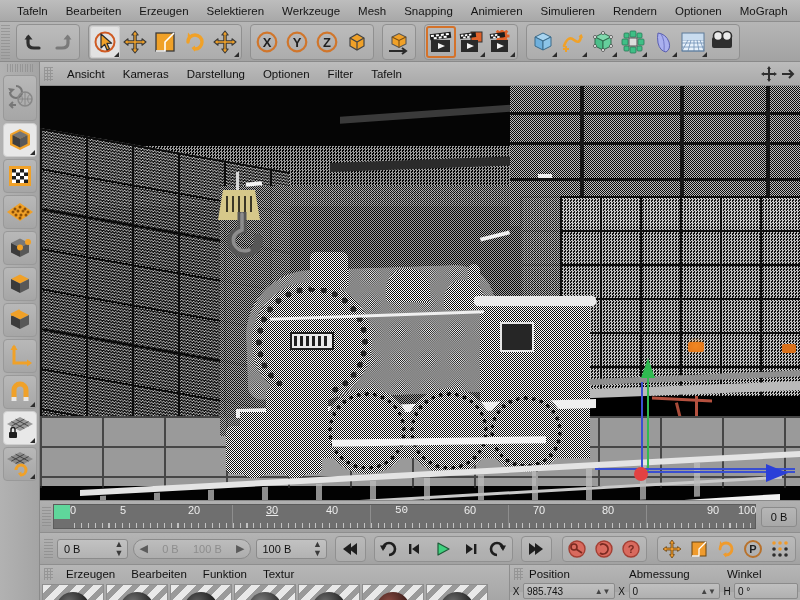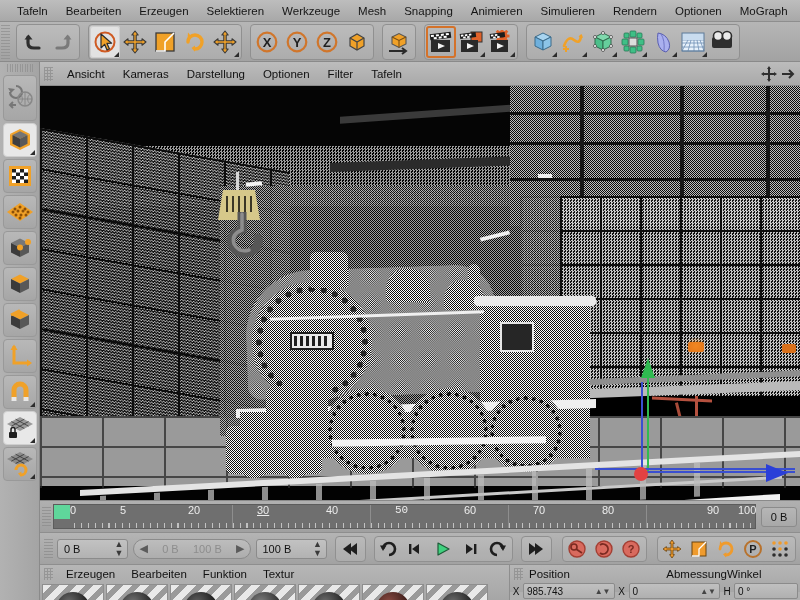--- a/index.html
+++ b/index.html
@@ -750,21 +750,21 @@
     </div>
   </div>
 
   <div class="timeline">
     <div class="tl-grip"></div>
     <div class="tl-track">
       <div class="tl-green"></div>
       <div class="tl-num" style="left:16px;">0</div>
       <div class="tl-num" style="left:66px;">5</div>
       <div class="tl-num" style="left:134px;">20</div>
-      <div class="tl-num" style="left:203px;text-decoration:underline;">30</div>
+      <div class="tl-num" style="left:212px;text-decoration:underline;">30</div>
       <div class="tl-num" style="left:272px;">40</div>
       <div class="tl-num" style="left:341px;font-family:Liberation Mono, monospace;">50</div>
       <div class="tl-num" style="left:410px;">60</div>
       <div class="tl-num" style="left:479px;">70</div>
       <div class="tl-num" style="left:548px;">80</div>
       <div class="tl-num" style="left:653px;">90</div>
       <div class="tl-num" style="left:684px;">100</div>
       <div class="tl-tick bar" style="left:178px;"></div>
       <div class="tl-tick bar" style="left:316px;"></div>
       <div class="tl-tick bar" style="left:454px;"></div>
@@ -940,21 +940,21 @@
       <div class="matsw">
           <div class="ball" style="background:radial-gradient(circle at 38% 30%, #6a6a6a, #181818 70%);"></div>
         </div>
     </div>
   </div>
 
   <div class="attrpanel">
     <div class="attr-head">
       <div class="vgrip"></div>
       <div class="col" style="width:100px;">Position</div>
-      <div class="col" style="width:98px;text-align:right;">Abmessung</div>
+      <div class="col" style="width:98px;">Abmessung</div>
       <div class="col">Winkel</div>
     </div>
     <div class="attr-row">
       <div class="ax">X</div>
       <div class="fld">
         <span>985.743</span>
         <span class="spin">▲▼</span>
       </div>
       <div class="ax">X</div>
       <div class="fld">

